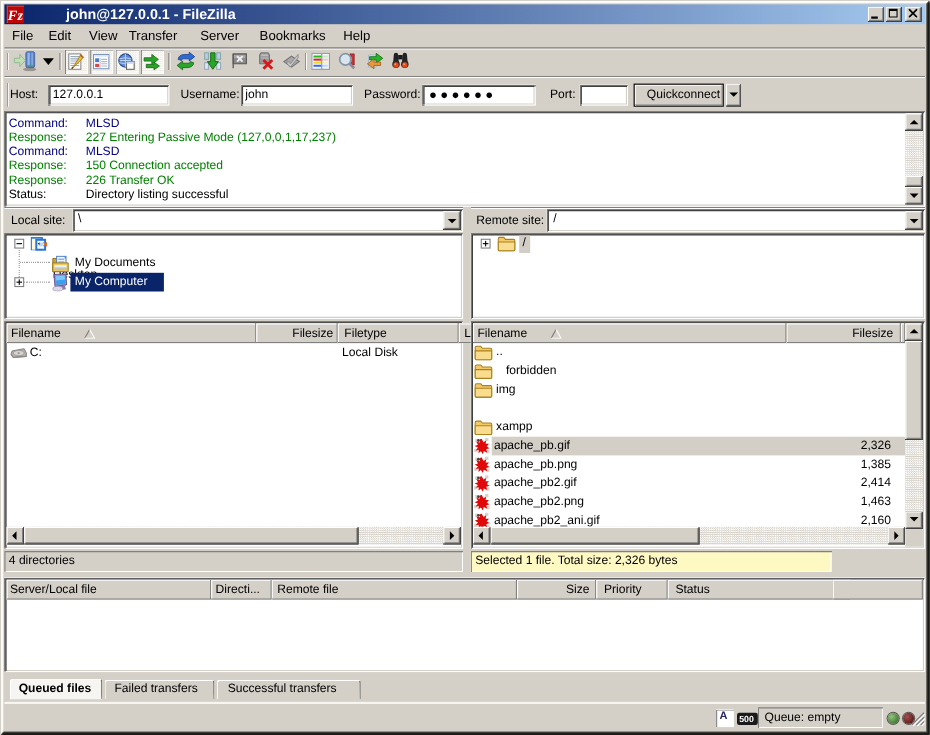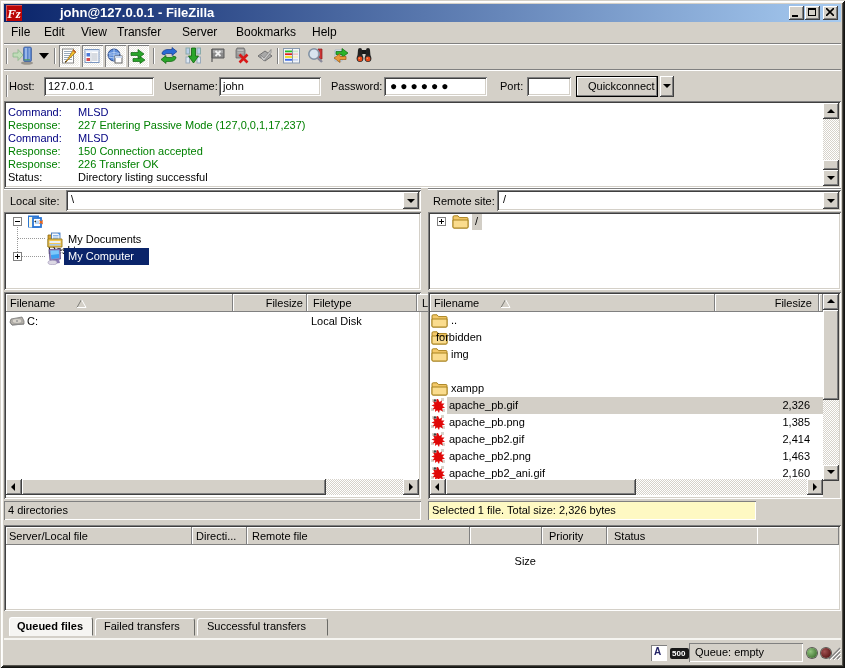--- a/index.html
+++ b/index.html
@@ -405,21 +405,21 @@
     <div class="abs" style="left:0;top:0;width:393px;height:17px;">
           <svg class="abs" style="left:1px;top:1px" width="17" height="15" viewBox="0 0 17 15">
             <use href="#folder"></use>
           </svg>
           <span class="abs" style="left:21px;top:2px;">..</span>
         </div>
     <div class="abs" style="left:0;top:17px;width:393px;height:17px;">
           <svg class="abs" style="left:1px;top:1px" width="17" height="15" viewBox="0 0 17 15">
             <use href="#folder"></use>
           </svg>
-          <span class="abs" style="left:6px;top:2px;">forbidden</span>
+          <span class="abs" style="left:30px;top:2px;">forbidden</span>
         </div>
     <div class="abs" style="left:0;top:34px;width:393px;height:17px;">
           <svg class="abs" style="left:1px;top:1px" width="17" height="15" viewBox="0 0 17 15">
             <use href="#folder"></use>
           </svg>
           <span class="abs" style="left:21px;top:2px;">img</span>
         </div>
     <div class="abs" style="left:0;top:68px;width:393px;height:17px;">
           <svg class="abs" style="left:1px;top:1px" width="17" height="15" viewBox="0 0 17 15">
             <use href="#folder"></use>
@@ -495,21 +495,21 @@
     <div class="abs hdr" style="left:0;top:0;width:186px;height:18px;">
           <span style="left:3px;">Server/Local file</span>
         </div>
     <div class="abs hdr" style="left:186px;top:0;width:55px;height:18px;">
           <span style="left:4px;">Directi...</span>
         </div>
     <div class="abs hdr" style="left:241px;top:0;width:223px;height:18px;">
           <span style="left:5px;">Remote file</span>
         </div>
     <div class="abs hdr" style="left:464px;top:0;width:72px;height:18px;">
-          <span style="right:6px;margin-top:25px;">Size</span>
+          <span style="right:6px;">Size</span>
         </div>
     <div class="abs hdr" style="left:536px;top:0;width:65px;height:18px;">
           <span style="left:7px;">Priority</span>
         </div>
     <div class="abs hdr" style="left:601px;top:0;width:166px;height:18px;">
           <span style="left:7px;">Status</span>
         </div>
     <div class="abs hdr" style="left:751px;top:0;width:82px;height:18px;"></div>
   </div>
 </div>

